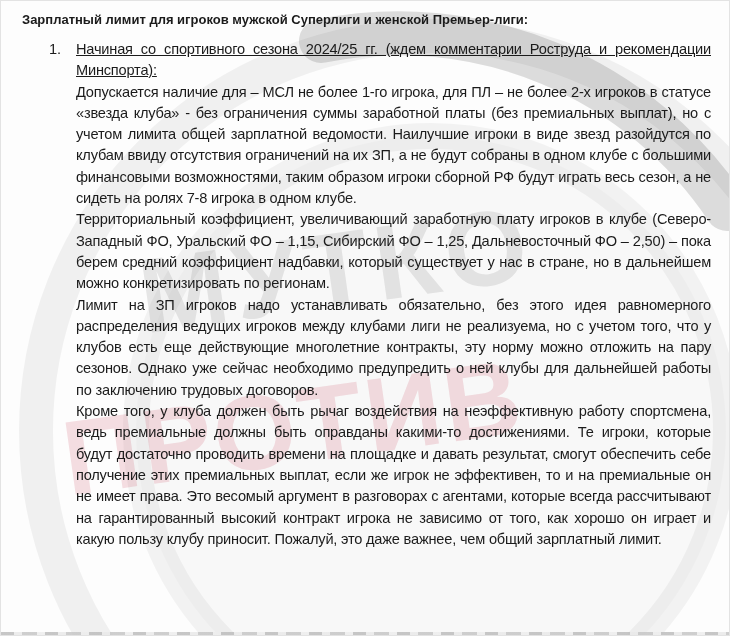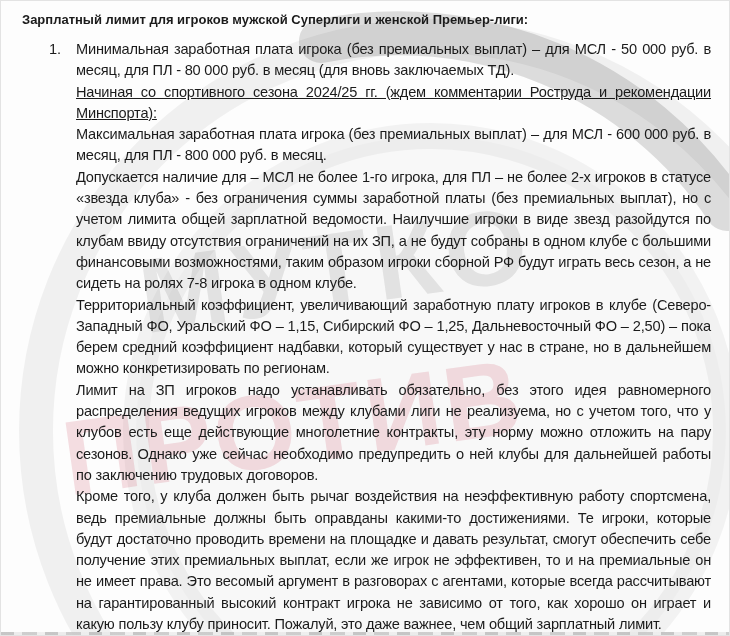--- a/index.html
+++ b/index.html
@@ -58,23 +58,21 @@
       <text x="52" y="452" font-size="106" letter-spacing="3" fill="rgba(196,43,64,0.15)">ПРОТИВ</text>
     </g>
   </svg>
 
   <div class="content">
     <h1 class="doc-title">Зарплатный лимит для игроков мужской Суперлиги и женской Премьер-лиги:</h1>
 
     <div class="list-item">
       <div class="item-number">1.</div>
       <div class="paras">
-        <p>Минимальная заработная плата игрока (без премиальных выплат) – для МСЛ - 50 000 руб. в месяц, для ПЛ - 80 000 руб. в месяц (для вновь заключаемых ТД).</p>
         <p class="underlined">Начиная со спортивного сезона 2024/25 гг. (ждем комментарии Роструда и рекомендации Минспорта):</p>
-        <p>Максимальная заработная плата игрока (без премиальных выплат) – для МСЛ - 600 000 руб. в месяц, для ПЛ - 800 000 руб. в месяц.</p>
         <p>Допускается наличие для – МСЛ не более 1-го игрока, для ПЛ – не более 2-х игроков в статусе «звезда клуба» - без ограничения суммы заработной платы (без премиальных выплат), но с учетом лимита общей зарплатной ведомости. Наилучшие игроки в виде звезд разойдутся по клубам ввиду отсутствия ограничений на их ЗП, а не будут собраны в одном клубе с большими финансовыми возможностями, таким образом игроки сборной РФ будут играть весь сезон, а не сидеть на ролях 7-8 игрока в одном клубе.</p>
         <p>Территориальный коэффициент, увеличивающий заработную плату игроков в клубе (Северо-Западный ФО, Уральский ФО – 1,15, Сибирский ФО – 1,25, Дальневосточный ФО – 2,50) – пока берем средний коэффициент надбавки, который существует у нас в стране, но в дальнейшем можно конкретизировать по регионам.</p>
         <p>Лимит на ЗП игроков надо устанавливать обязательно, без этого идея равномерного распределения ведущих игроков между клубами лиги не реализуема, но с учетом того, что у клубов есть еще действующие многолетние контракты, эту норму можно отложить на пару сезонов. Однако уже сейчас необходимо предупредить о ней клубы для дальнейшей работы по заключению трудовых договоров.</p>
         <p>Кроме того, у клуба должен быть рычаг воздействия на неэффективную работу спортсмена, ведь премиальные должны быть оправданы какими-то достижениями. Те игроки, которые будут достаточно проводить времени на площадке и давать результат, смогут обеспечить себе получение этих премиальных выплат, если же игрок не эффективен, то и на премиальные он не имеет права. Это весомый аргумент в разговорах с агентами, которые всегда рассчитывают на гарантированный высокий контракт игрока не зависимо от того, как хорошо он играет и какую пользу клубу приносит. Пожалуй, это даже важнее, чем общий зарплатный лимит.</p>
       </div>
     </div>
   </div>
 
   <div class="crop-strip"></div>
 </div>

